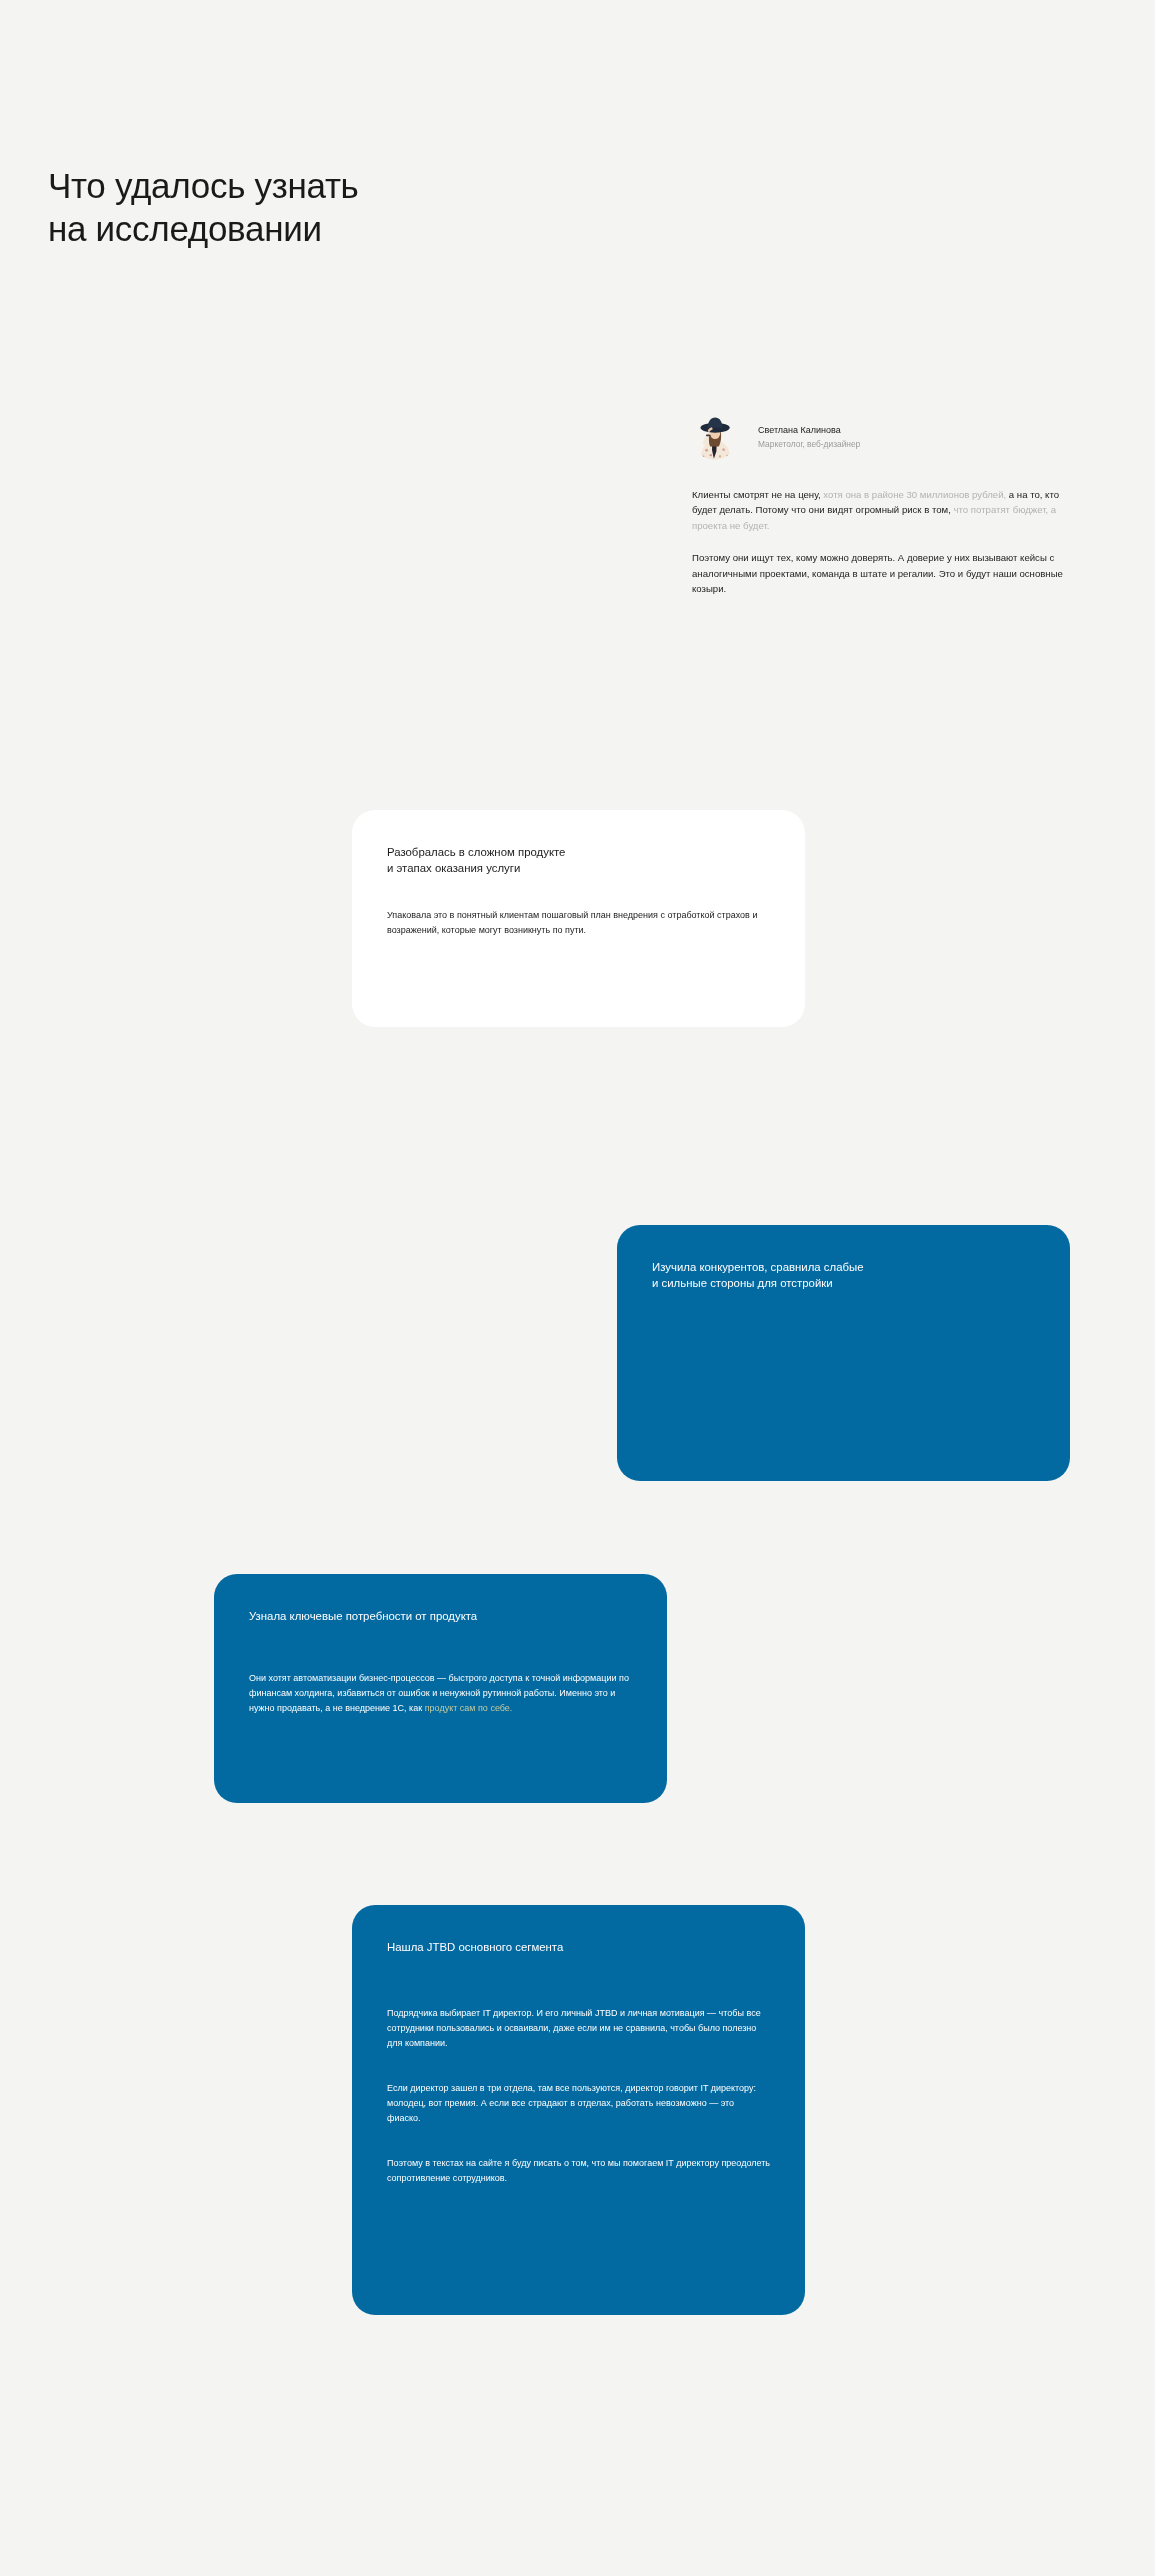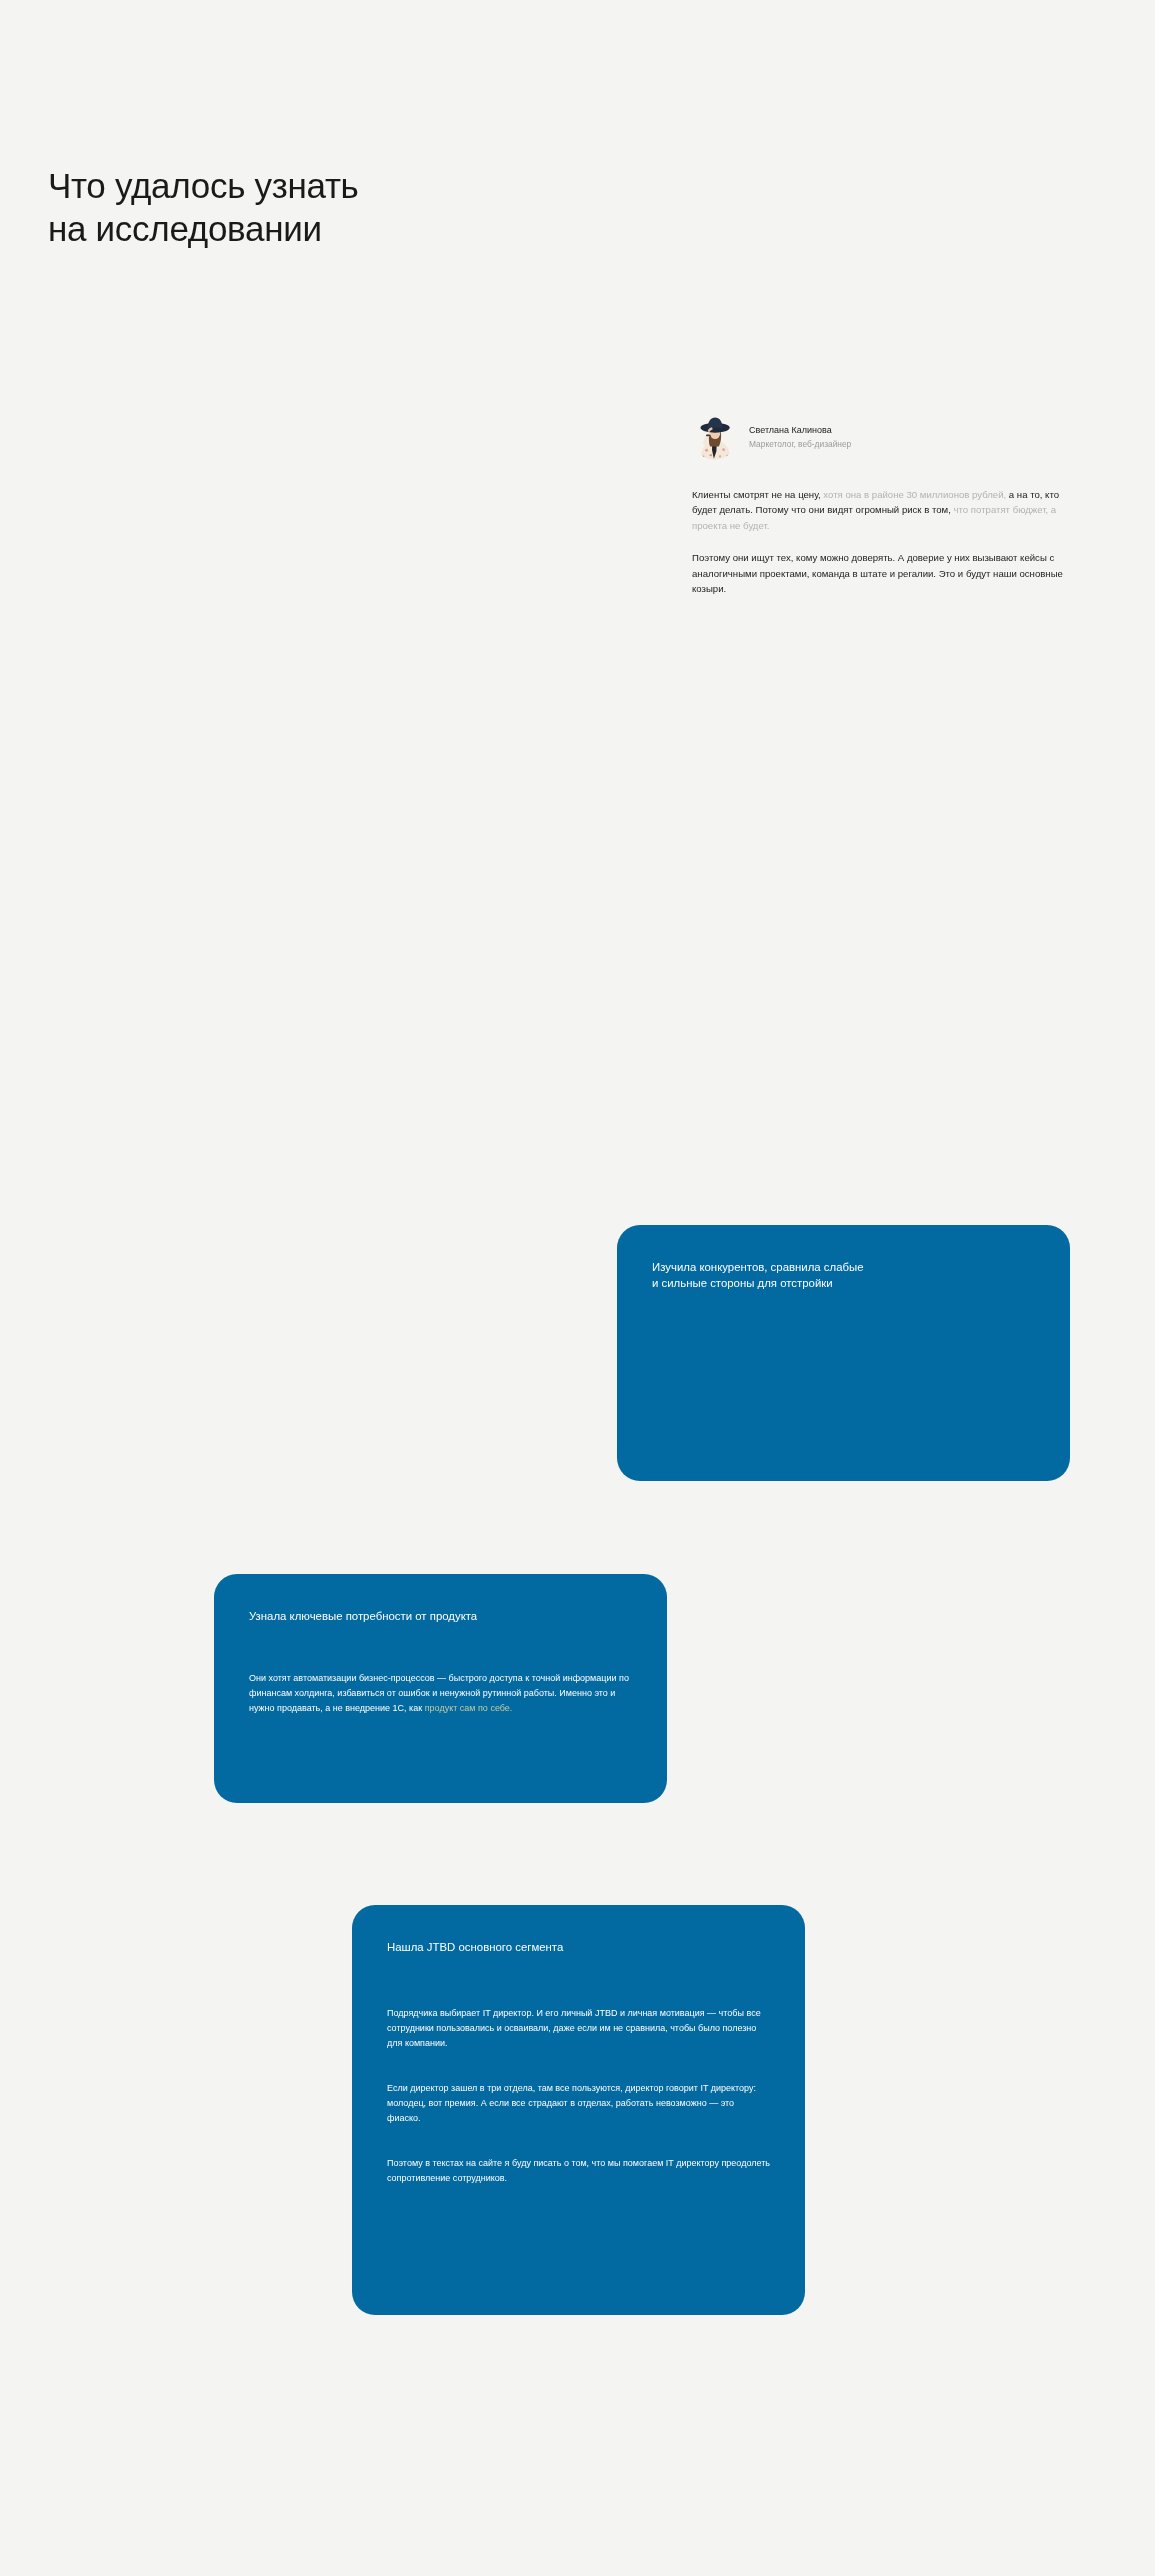--- a/index.html
+++ b/index.html
@@ -36,21 +36,21 @@
   
   .testimonial {
     position:absolute;
     left:692px;
     top:415px;
     width:397px;
   }
   .testimonial-head {
     display:flex;
     align-items:center;
-    gap:12px;
+    gap:21px;
     height:45px;
   }
   .avatar {
     width:45px; height:45px;
     border-radius:50%;
     flex:0 0 45px;
     position:relative;
     overflow:hidden;
     background:#f7f5f2;
   }
@@ -183,20 +183,27 @@
         <div class="person-role">Маркетолог, веб-дизайнер</div>
       </div>
     </div>
 
     <div class="quote">
       <p><span>Клиенты смотрят не на цену, </span><span class="muted">хотя она в районе 30 миллионов рублей,</span><span> а на то, кто будет делать. Потому что они видят огромный риск в том, </span><span class="muted">что потратят бюджет, а проекта не будет.</span></p>
       <p>Поэтому они ищут тех, кому можно доверять. А доверие у них вызывают кейсы с аналогичными проектами, команда в штате и регалии. Это и будут наши основные козыри.</p>
     </div>
   </div>
 
+  <div class="card card-white" id="card-1">
+    <div class="card-title">Разобралась в сложном продукте
+и этапах оказания услуги</div>
+    <div class="card-body">
+      <p><span>Упаковала это в понятный клиентам пошаговый план внедрения с отработкой страхов и возражений, которые могут возникнуть по пути.</span></p>
+    </div>
+  </div>
 
   <div class="card card-green" id="card-2">
     <div class="card-title">Изучила конкурентов, сравнила слабые
 и сильные стороны для отстройки</div>
   </div>
 
   <div class="card card-green" id="card-3">
     <div class="card-title">Узнала ключевые потребности от продукта</div>
     <div class="card-body">
       <p><span>Они хотят автоматизации бизнес-процессов — быстрого доступа к точной информации по финансам холдинга, избавиться от ошибок и ненужной рутинной работы. Именно это и нужно продавать, а не внедрение 1С, как </span><span class="fade">продукт сам по себе.</span></p>

